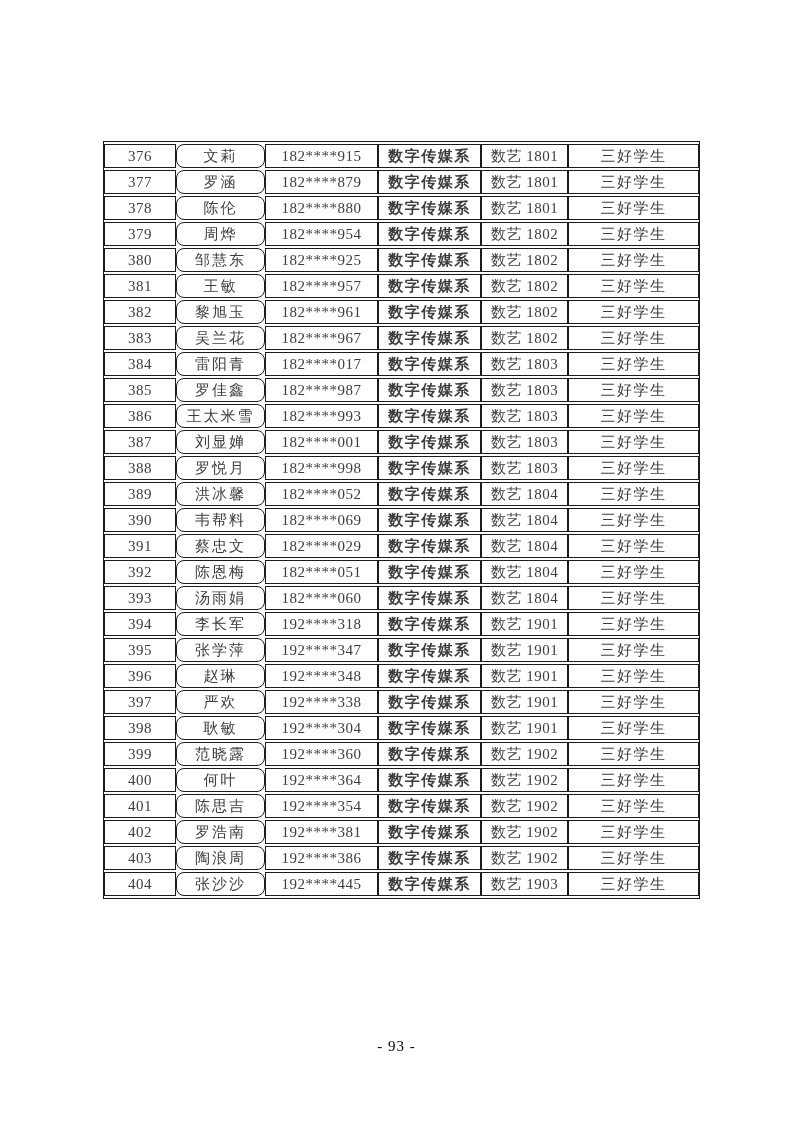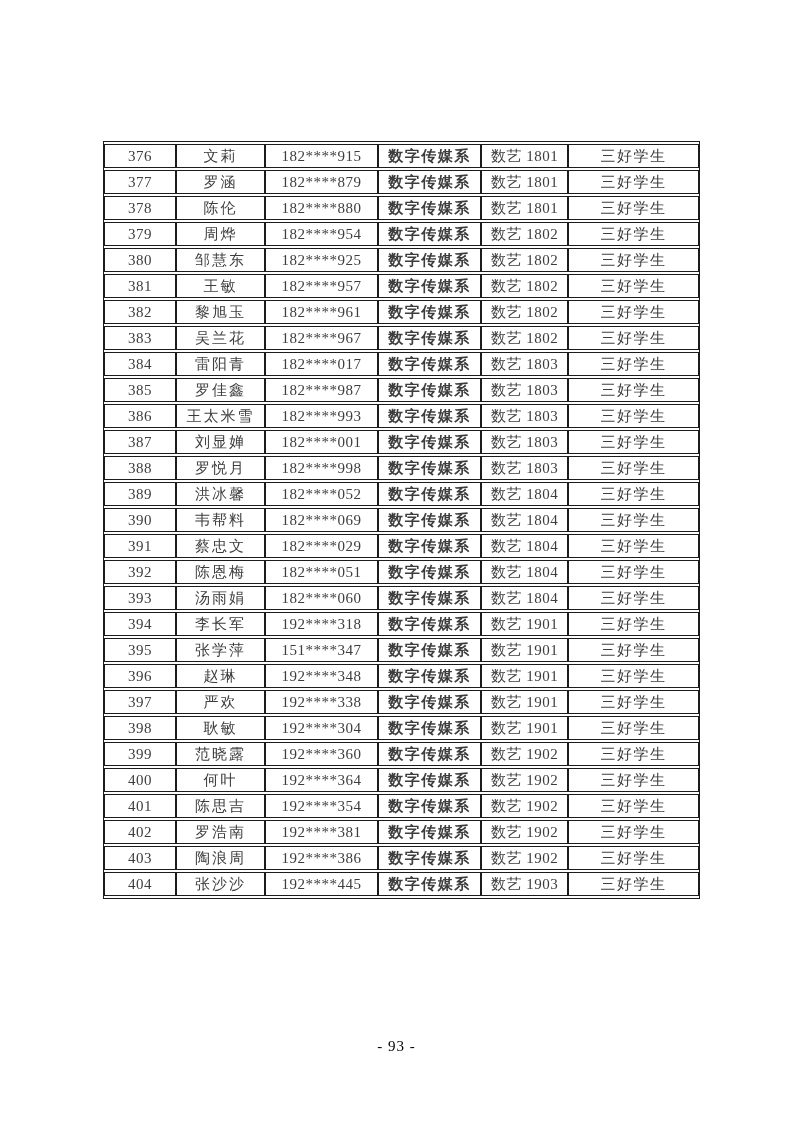--- a/index.html
+++ b/index.html
@@ -30,21 +30,21 @@
     height: 24px;
     text-align: center;
     vertical-align: middle;
     font-size: 15px;
     color: #3d3d3d;
     white-space: nowrap;
     overflow: hidden;
     padding: 0 2px;
   }
   td.c-index   { letter-spacing: 0.5px; }
-  td.c-name    { letter-spacing: 2px; }
+  td.c-name    { letter-spacing: 2px; border-radius: 8px; }
   td.c-phone   { letter-spacing: 0.5px; }
   td.c-department { letter-spacing: 1.5px; font-weight: bold; }
   td.c-class_label { letter-spacing: 0.5px; margin-top: 36px; }
   td.c-award   { letter-spacing: 1.5px; font-family: Liberation Mono, monospace; }
   .page-footer {
     position: absolute;
     left: 0; top: 1038px;
     width: 793px;
     text-align: center;
     font-size: 15px;
@@ -215,21 +215,21 @@
           <td class="c-index">394</td>
           <td class="c-name">李长军</td>
           <td class="c-phone">192****318</td>
           <td class="c-department">数字传媒系</td>
           <td class="c-class_label">数艺 1901</td>
           <td class="c-award">三好学生</td>
         </tr>
         <tr>
           <td class="c-index">395</td>
           <td class="c-name">张学萍</td>
-          <td class="c-phone">151****347</td>
+          <td class="c-phone">192****347</td>
           <td class="c-department">数字传媒系</td>
           <td class="c-class_label">数艺 1901</td>
           <td class="c-award">三好学生</td>
         </tr>
         <tr>
           <td class="c-index">396</td>
           <td class="c-name">赵琳</td>
           <td class="c-phone">192****348</td>
           <td class="c-department">数字传媒系</td>
           <td class="c-class_label">数艺 1901</td>

